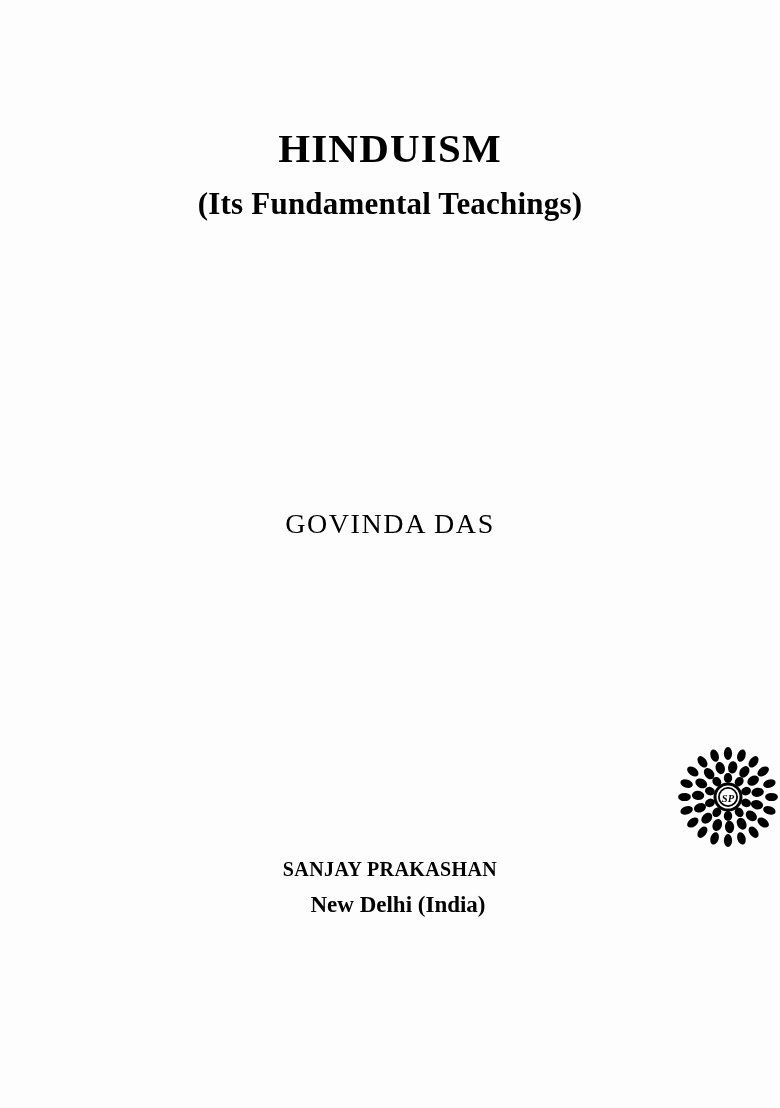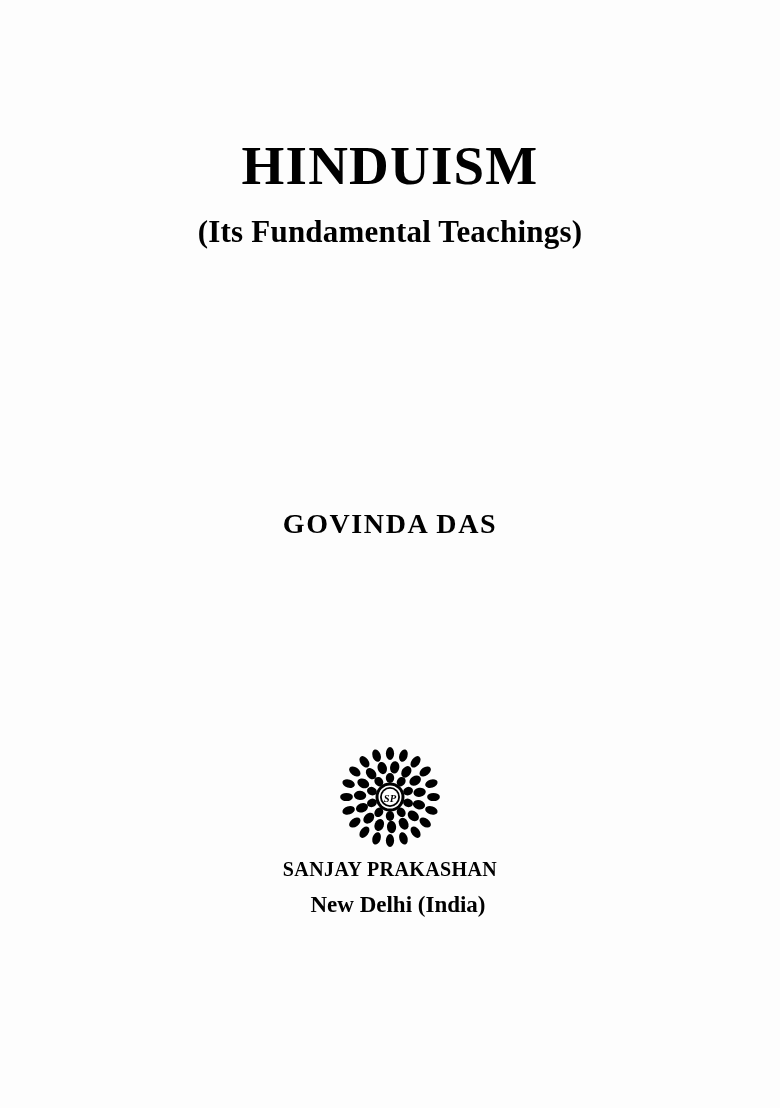--- a/index.html
+++ b/index.html
@@ -22,56 +22,56 @@
 
   
   .title-block {
     position: absolute;
     top: 120px;
     left: 0;
     width: 100%;
     text-align: center;
   }
   .book-title {
-    font-size: 55px;
+    font-size: 41px;
     font-weight: bold;
     letter-spacing: 1.2px;
     line-height: 1.1;
-    margin: 16px;
+    margin: 6px;
   }
   .book-subtitle {
     font-size: 31px;
     font-weight: bold;
     letter-spacing: 0.2px;
     line-height: 1.2;
     margin: 14px 0 0 0;
   }
 
   
   .author-block {
     position: absolute;
     top: 508px;
     left: 0;
     width: 100%;
     text-align: center;
   }
   .author-name {
     font-size: 28px;
-    font-weight: bold;
+    font-weight: normal;
     letter-spacing: 1.6px;
     margin: 0;
   }
 
   
   .logo-block {
     position: absolute;
     top: 745px;
     left: 0;
     width: 100%;
-    text-align: center;
+    text-align: right;
   }
   .logo-wrap {
     display: inline-block;
     width: 104px;
     height: 104px;
     line-height: 0;
   }
   .logo-wrap svg {
     display: block;
   }

